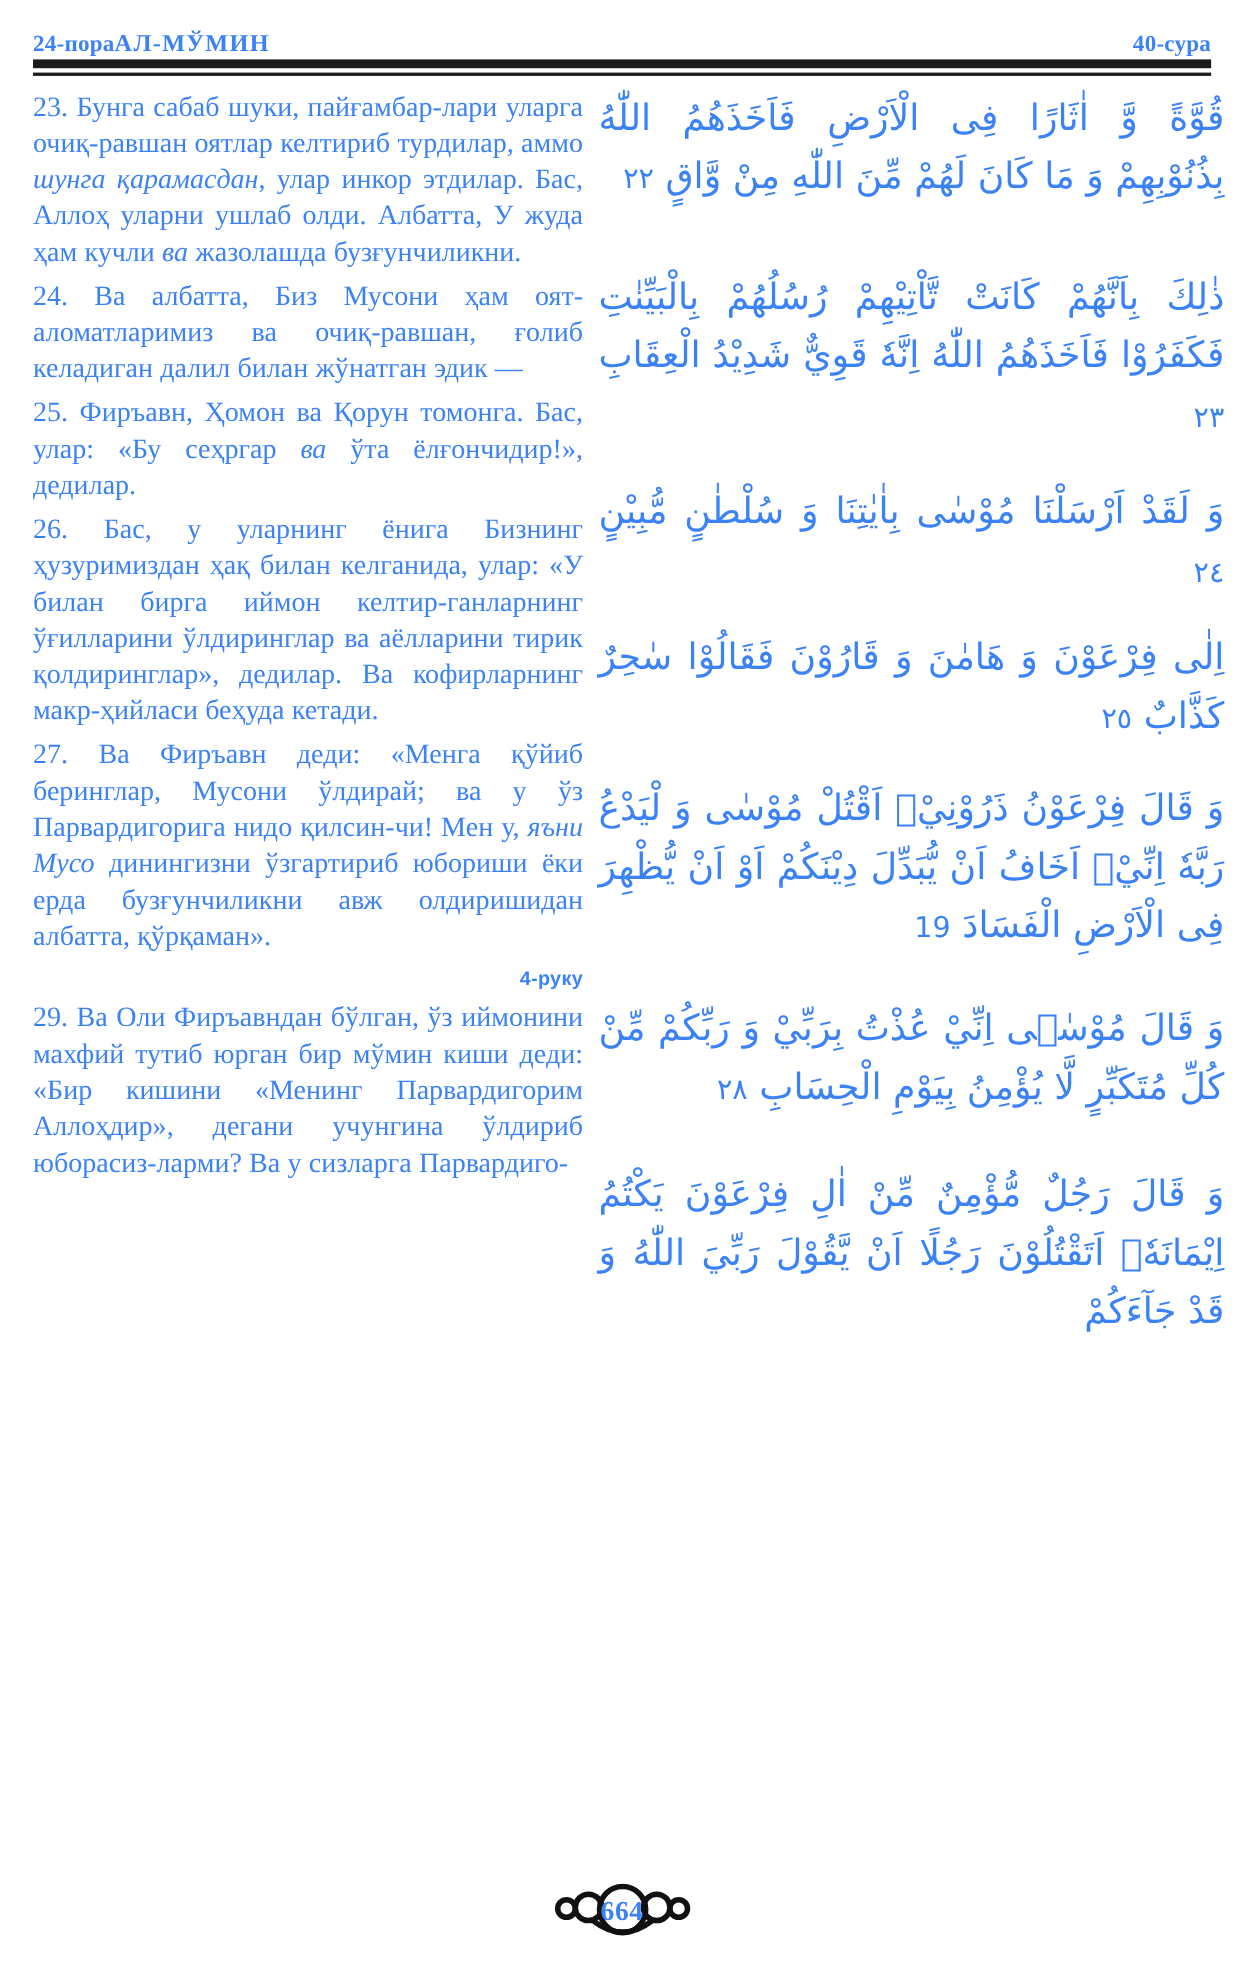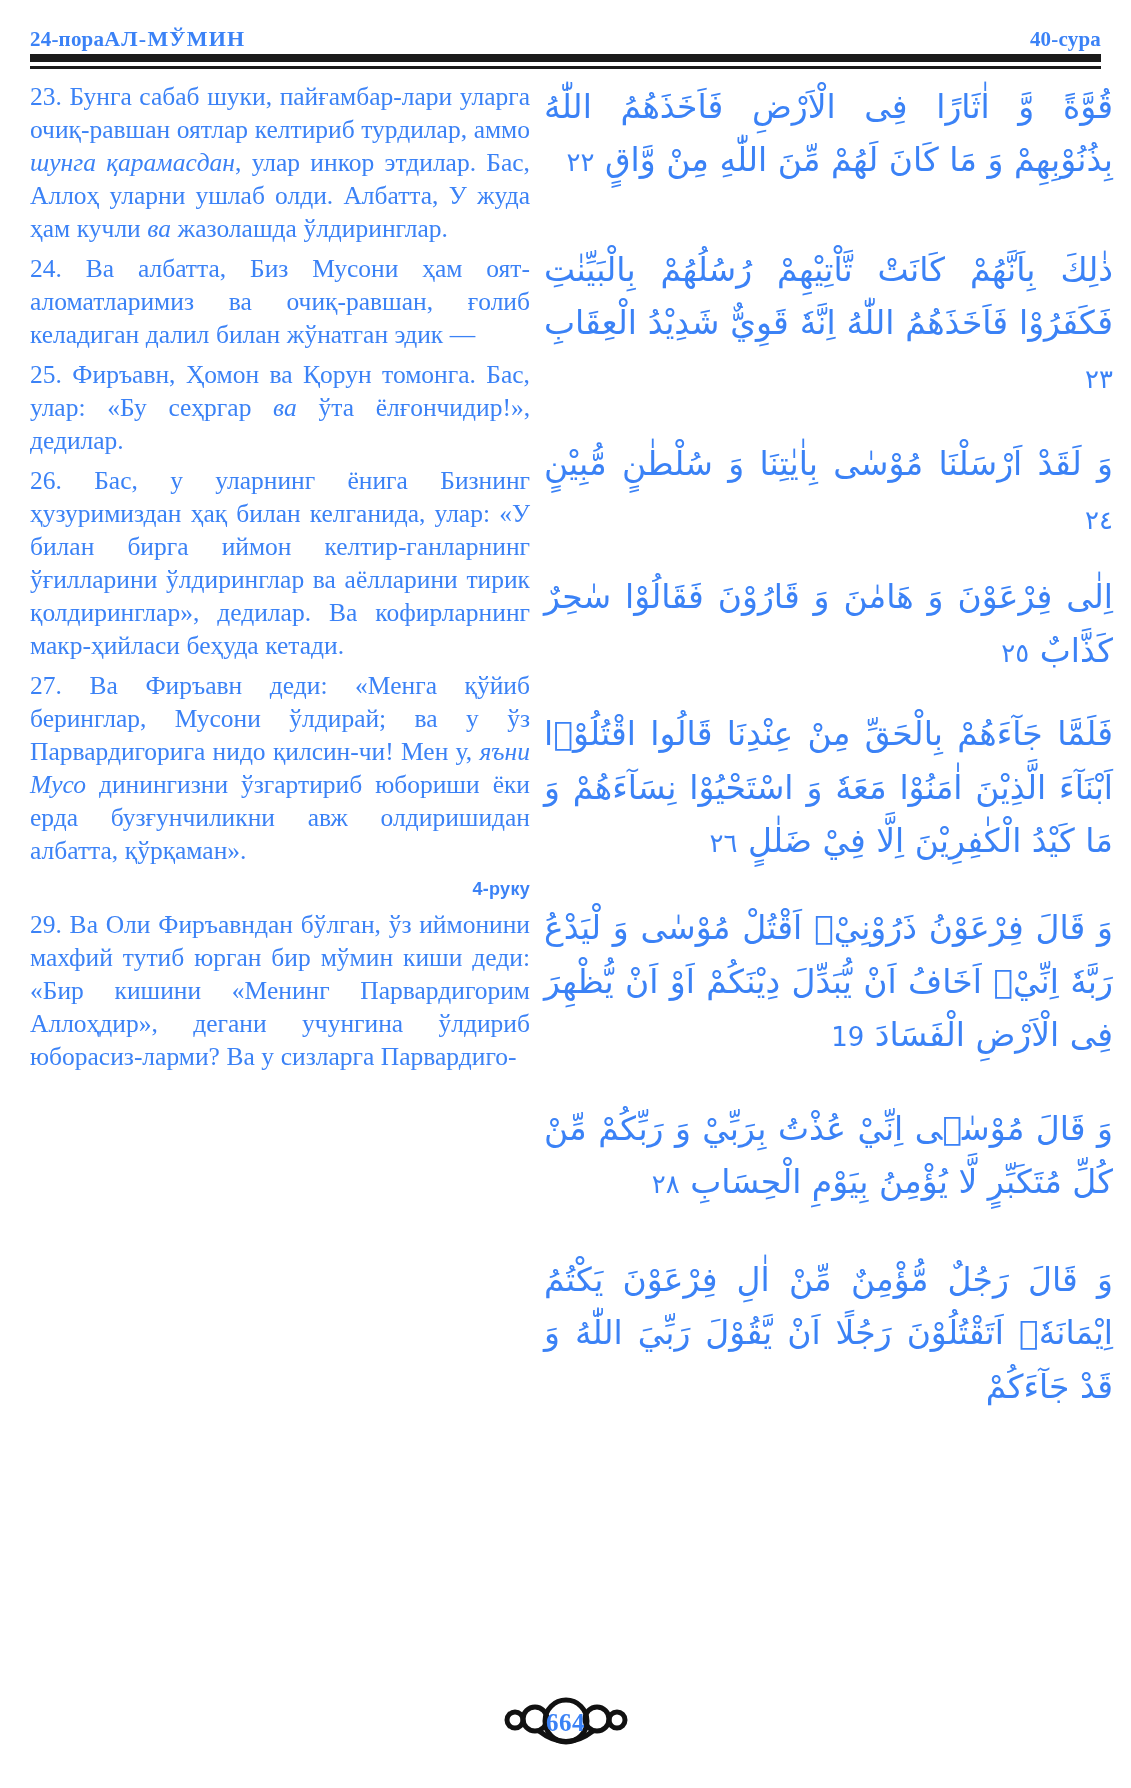--- a/index.html
+++ b/index.html
@@ -127,21 +127,21 @@
   .ar-sp-4 { margin-bottom: 30px; }
   .ar-sp-5 { margin-bottom: 34px; }
   .ar-sp-6 { margin-bottom: 40px; }
   .ar-sp-7 { margin-bottom: 44px; }
 
   
   .folio {
     position: absolute;
     left: 0;
     right: 0;
-    bottom: 39px;
+    bottom: 24px;
     display: flex;
     justify-content: center;
     align-items: center;
   }
   .folio-orn {
     position: relative;
     width: 150px;
     height: 52px;
     display: flex;
     align-items: center;
@@ -169,21 +169,21 @@
   </div>
   <div class="rule-thick"></div>
   <div class="rule-thin"></div>
 
   <div class="body">
 
     <div class="col-uz">
 
 
       <p class="uz-par">
-        <span>23. Бунга сабаб шуки, пайғамбар-лари уларга очиқ-равшан оятлар келтириб турдилар, аммо </span><i>шунга қарамасдан</i><span>, улар инкор этдилар. Бас, Аллоҳ уларни ушлаб олди. Албатта, У жуда ҳам кучли </span><i>ва</i><span> жазолашда ўлдиринглар.</span>
+        <span>23. Бунга сабаб шуки, пайғамбар-лари уларга очиқ-равшан оятлар келтириб турдилар, аммо </span><i>шунга қарамасдан</i><span>, улар инкор этдилар. Бас, Аллоҳ уларни ушлаб олди. Албатта, У жуда ҳам кучли </span><i>ва</i><span> жазолашда бузғунчиликни.</span>
       </p>
 
       <p class="uz-par">24.     Ва албатта, Биз Мусони ҳам оят-аломатларимиз ва очиқ-равшан, ғолиб келадиган далил билан жўнатган эдик —</p>
 
       <p class="uz-par">
         <span>25.     Фиръавн, Ҳомон ва Қорун томонга. Бас, улар: «Бу сеҳргар </span><i>ва</i><span> ўта ёлғончидир!», дедилар.</span>
       </p>
 
       <p class="uz-par">26. Бас, у уларнинг ёнига Бизнинг ҳузуримиздан ҳақ билан келганида, улар: «У билан бирга иймон келтир-ганларнинг ўғилларини ўлдиринглар ва аёлларини тирик қолдиринглар», дедилар. Ва кофирларнинг макр-ҳийласи беҳуда кетади.</p>
 
@@ -206,24 +206,20 @@
         <span>ذٰلِكَ بِاَنَّهُمْ كَانَتْ تَّاْتِيْهِمْ رُسُلُهُمْ بِالْبَيِّنٰتِ فَكَفَرُوْا فَاَخَذَهُمُ اللّٰهُ اِنَّهٗ قَوِيٌّ شَدِيْدُ الْعِقَابِ</span>
         <span class="aya">٢٣</span>
       </div>
       <div class="ar-block ar-sp-3">
         <span>وَ لَقَدْ اَرْسَلْنَا مُوْسٰى بِاٰيٰتِنَا وَ سُلْطٰنٍ مُّبِيْنٍ</span>
         <span class="aya">٢٤</span>
       </div>
       <div class="ar-block ar-sp-4">
         <span>اِلٰى فِرْعَوْنَ وَ هَامٰنَ وَ قَارُوْنَ فَقَالُوْا سٰحِرٌ كَذَّابٌ</span>
         <span class="aya">٢٥</span>
-      </div>
-      <div class="ar-block ar-sp-5">
-        <span>فَلَمَّا جَآءَهُمْ بِالْحَقِّ مِنْ عِنْدِنَا قَالُوا اقْتُلُوْۤا اَبْنَآءَ الَّذِيْنَ اٰمَنُوْا مَعَهٗ وَ اسْتَحْيُوْا نِسَآءَهُمْ وَ مَا كَيْدُ الْكٰفِرِيْنَ اِلَّا فِيْ ضَلٰلٍ</span>
-        <span class="aya">٢٦</span>
       </div>
       <div class="ar-block ar-sp-6">
         <span>وَ قَالَ فِرْعَوْنُ ذَرُوْنِيْۤ اَقْتُلْ مُوْسٰى وَ لْيَدْعُ رَبَّهٗ اِنِّيْۤ اَخَافُ اَنْ يُّبَدِّلَ دِيْنَكُمْ اَوْ اَنْ يُّظْهِرَ فِى الْاَرْضِ الْفَسَادَ</span>
         <span class="aya">19</span>
       </div>
       <div class="ar-block ar-sp-7">
         <span>وَ قَالَ مُوْسٰۤى اِنِّيْ عُذْتُ بِرَبِّيْ وَ رَبِّكُمْ مِّنْ كُلِّ مُتَكَبِّرٍ لَّا يُؤْمِنُ بِيَوْمِ الْحِسَابِ</span>
         <span class="aya">٢٨</span>
       </div>
       <div class="ar-block">

